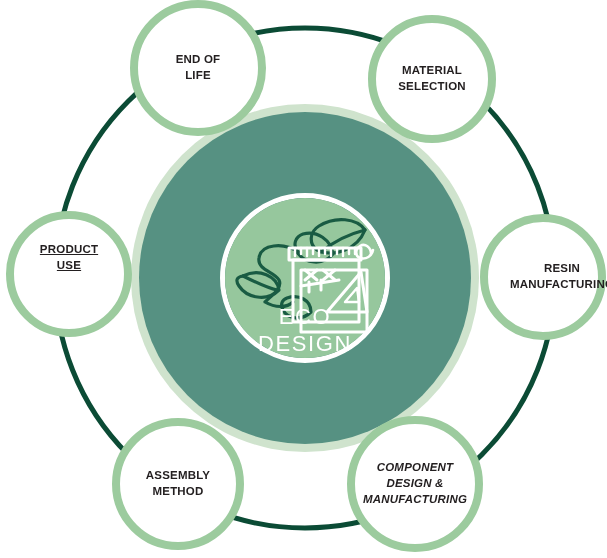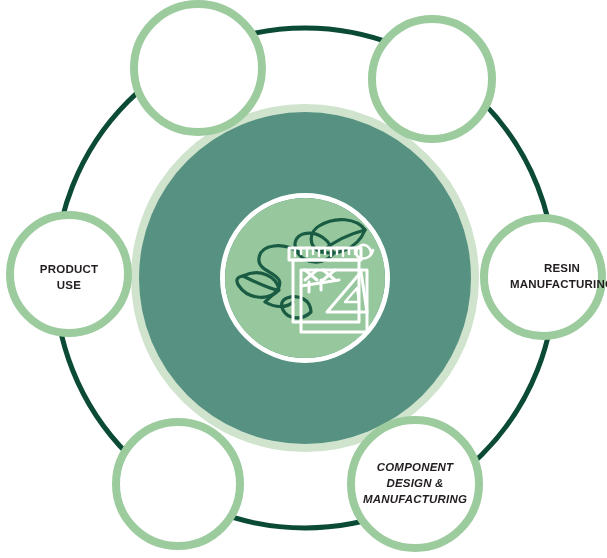--- a/index.html
+++ b/index.html
@@ -130,27 +130,35 @@
     <g>
       <circle cx="198" cy="68" r="64" fill="#ffffff" stroke="#9ccb9e" stroke-width="8"></circle>
       <circle cx="432" cy="79" r="60" fill="#ffffff" stroke="#9ccb9e" stroke-width="8"></circle>
       <circle cx="543" cy="277" r="59" fill="#ffffff" stroke="#9ccb9e" stroke-width="8"></circle>
       <circle cx="415" cy="484" r="64" fill="#ffffff" stroke="#9ccb9e" stroke-width="8"></circle>
       <circle cx="178" cy="484" r="62" fill="#ffffff" stroke="#9ccb9e" stroke-width="8"></circle>
       <circle cx="69" cy="274" r="59" fill="#ffffff" stroke="#9ccb9e" stroke-width="8"></circle>
     </g>
   </svg>
 
+  <div class="center-label" style="left:305px; top:330px;">ECO
+DESIGN</div>
 
+  <div class="node-label" style="left:198px; top:68px;">END OF
+LIFE</div>
 
+  <div class="node-label" style="left:432px; top:79px;">MATERIAL
+SELECTION</div>
 
   <div class="node-label" style="left:543px; top:277px;margin-left:19px;">RESIN
 MANUFACTURING</div>
 
   <div class="node-label" style="left:415px; top:484px;font-style:italic;">COMPONENT
 DESIGN &amp;
 MANUFACTURING</div>
 
+  <div class="node-label" style="left:178px; top:484px;">ASSEMBLY
+METHOD</div>
 
-  <div class="node-label" style="left:69px; top:278px;">PRODUCT
+  <div class="node-label" style="left:69px; top:258px;text-decoration:underline;">PRODUCT
 USE</div>
 
 </div>
 
 </body></html>

